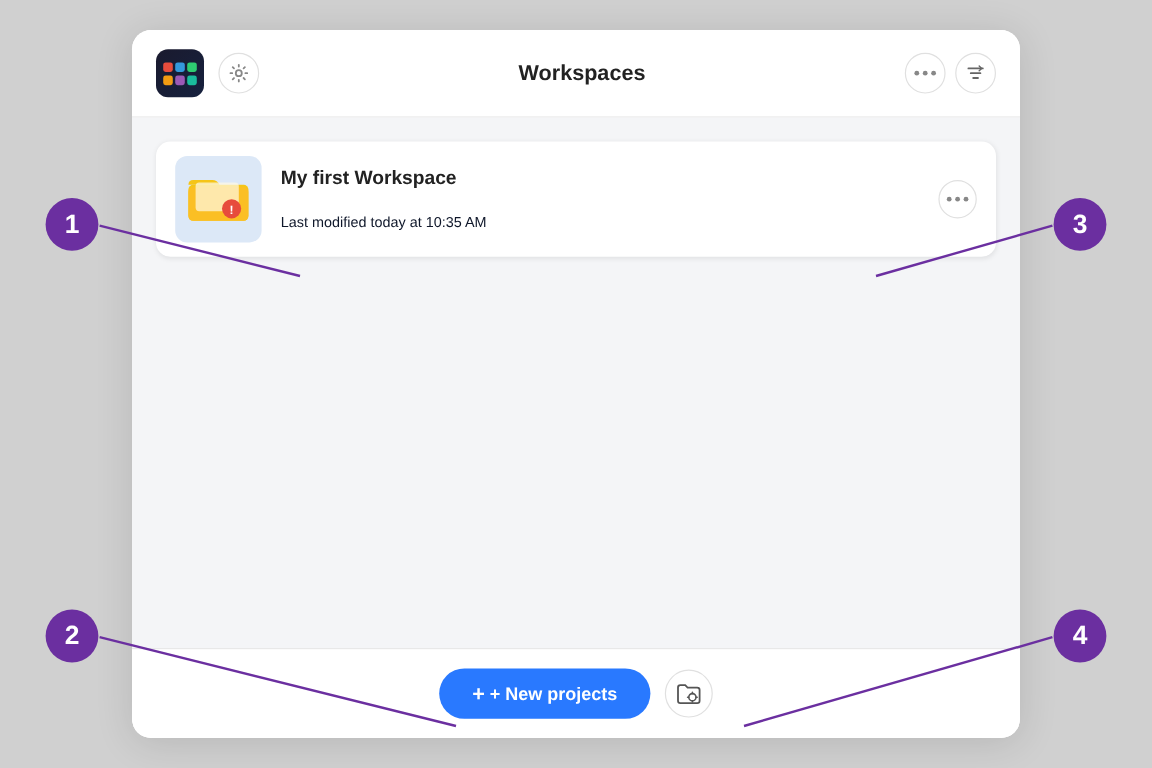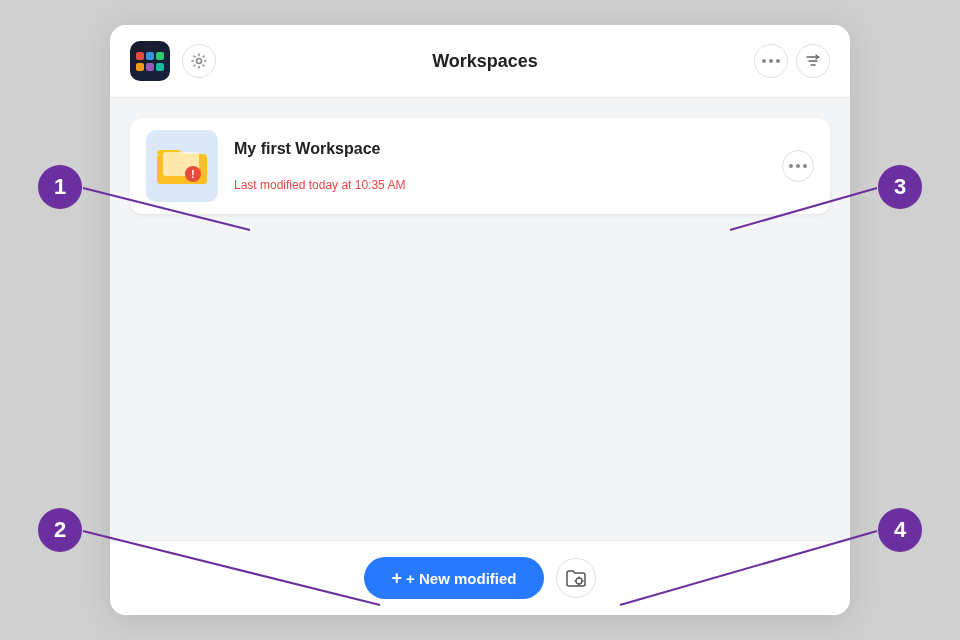--- a/index.html
+++ b/index.html
@@ -145,21 +145,21 @@
     }
 
     .workspace-projects {
       font-size: 13px;
       color: #888;
       margin-bottom: 2px;
     }
 
     .workspace-modified {
       font-size: 12px;
-      color: #ef4444;
+      color: #0f172a;
     }
 
     .workspace-more-btn {
       width: 32px;
       height: 32px;
       border-radius: 50%;
       border: 1.5px solid #e0e0e0;
       background: #fff;
       display: flex;
       align-items: center;
@@ -362,21 +362,21 @@
               <span></span>
           </div>
         </button>
       </div>
 
     </div>
 
     <div class="footer">
       <button class="new-workspace-btn">
         <span style="font-size:18px; line-height:1;">+</span>
-        <span style="margin-left:-4px;">+ New modified</span>
+        <span style="margin-left:-4px;">+ New projects</span>
       </button>
       <button class="folder-settings-btn">
         <svg width="22" height="22" viewBox="0 0 22 22" fill="none">
           <path d="M2 6C2 4.89543 2.89543 4 4 4H8L10 6H18C19.1046 6 20 6.89543 20 8V17C20 18.1046 19.1046 19 18 19H4C2.89543 19 2 18.1046 2 17V6Z" stroke="#555" stroke-width="1.5" fill="none"></path>
           <circle cx="14" cy="14" r="3" stroke="#555" stroke-width="1.3" fill="none"></circle>
           <line x1="14" y1="10" x2="14" y2="11" stroke="#555" stroke-width="1.3" stroke-linecap="round"></line>
           <line x1="14" y1="17" x2="14" y2="18" stroke="#555" stroke-width="1.3" stroke-linecap="round"></line>
           <line x1="10" y1="14" x2="11" y2="14" stroke="#555" stroke-width="1.3" stroke-linecap="round"></line>
           <line x1="17" y1="14" x2="18" y2="14" stroke="#555" stroke-width="1.3" stroke-linecap="round"></line>
         </svg>

